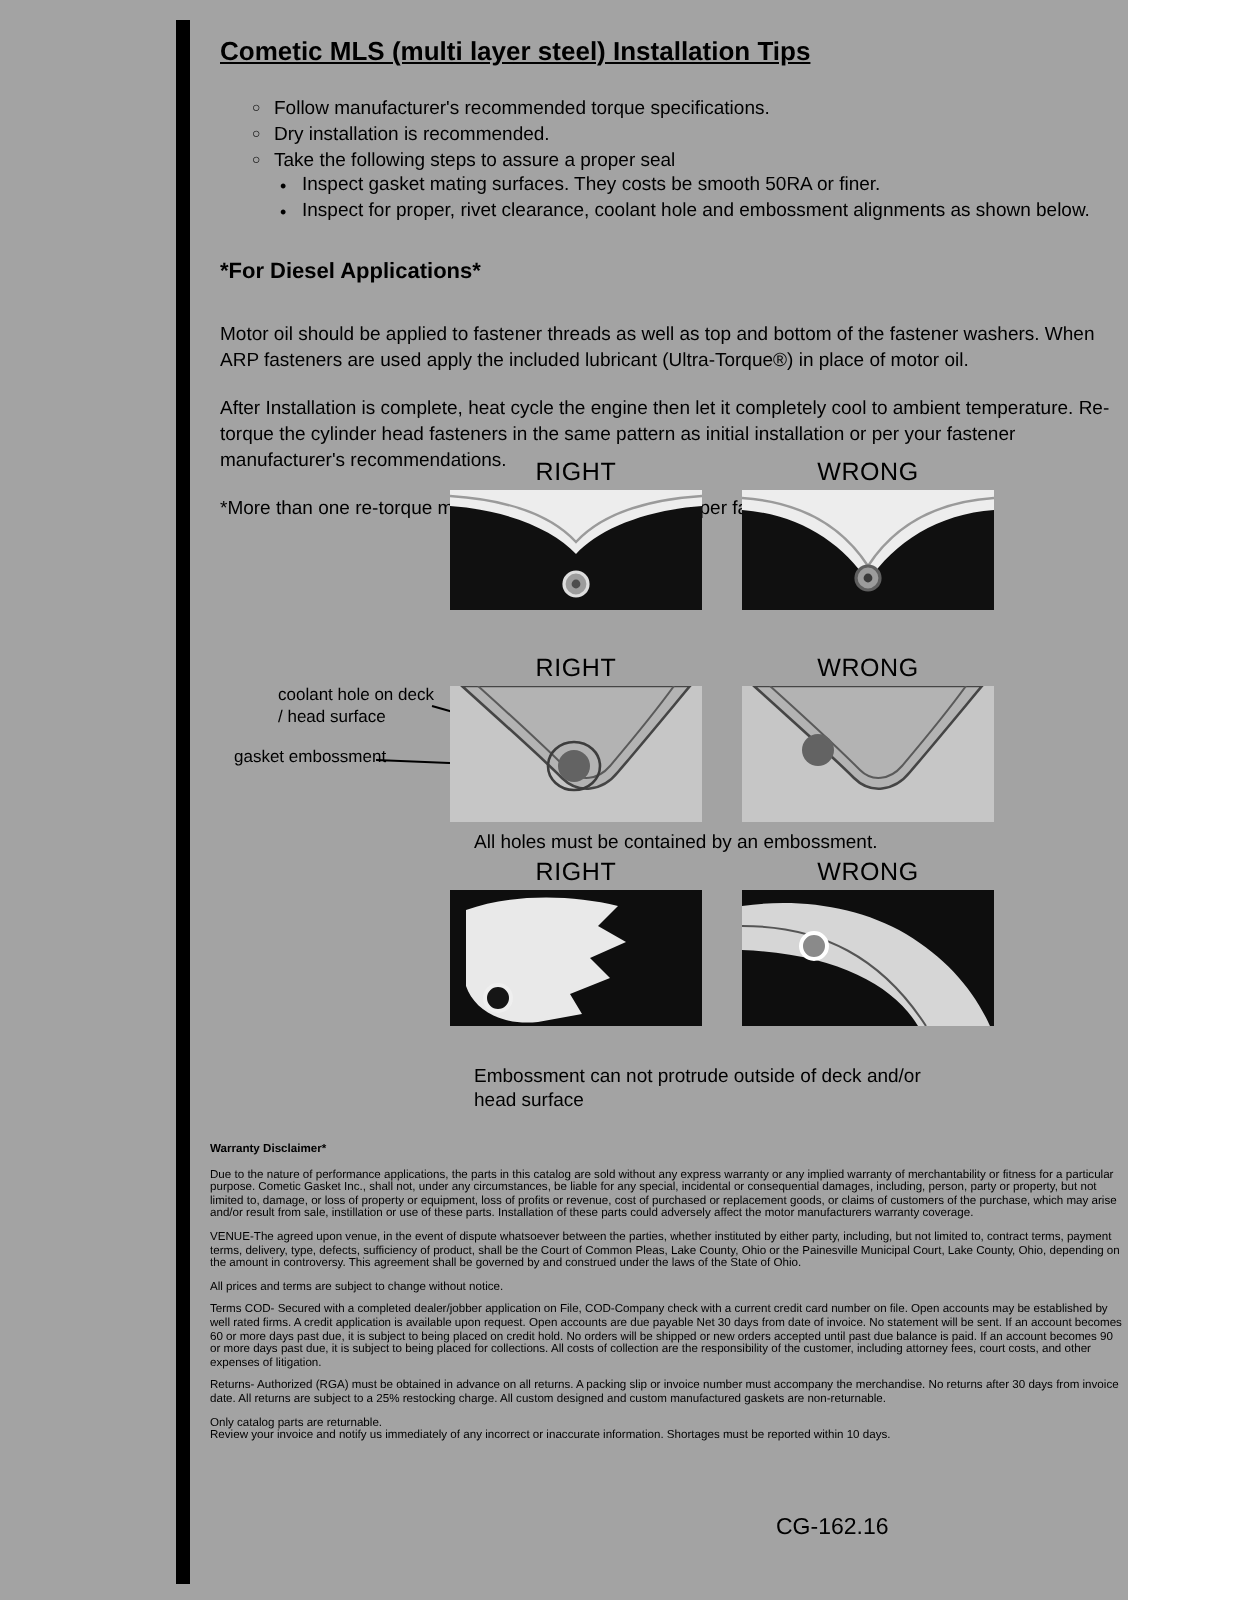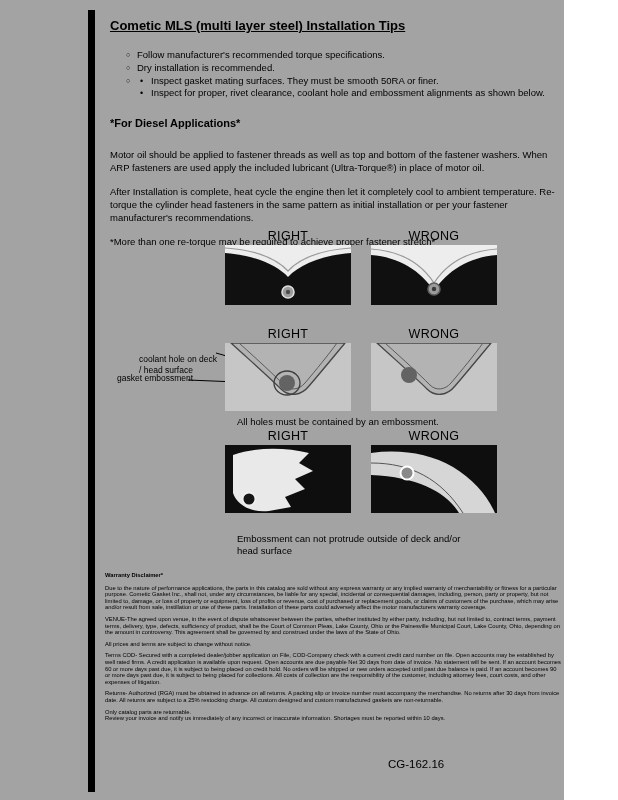--- a/index.html
+++ b/index.html
@@ -18,42 +18,42 @@
   .diesel-h{font-size:11px;font-weight:bold;margin:17px 0 19px 0;}
   p.body{font-size:9.5px;line-height:13px;margin:0 0 11px 0;width:450px;}
   .lab{position:absolute;width:126px;text-align:center;font-size:12.5px;letter-spacing:.3px;}
   .colL{left:225px;} .colR{left:371px;}
   .labr1{top:229px;} .labr2{top:327px;} .labr3{top:429px;}
   .dimg{position:absolute;width:126px;}
   .imgr1{top:245px;height:60px;} .imgr2{top:343px;height:68px;} .imgr3{top:445px;height:68px;}
   .dimg svg{display:block;}
   .cap{position:absolute;left:237px;font-size:9.5px;line-height:12px;}
   .capr1{top:309px;} .capr2{top:416px;} .capr3{top:517px;width:238px;margin-top:16px;}
-  .ann1{position:absolute;left:139px;top:342px;width:80px;font-size:8.5px;line-height:10.5px;margin-top:12px;}
+  .ann1{position:absolute;left:139px;top:342px;width:80px;font-size:8.5px;line-height:10.5px;}
   .ann2{position:absolute;left:117px;top:373px;font-size:8.5px;}
   .leaders{position:absolute;left:100px;top:340px;width:220px;height:60px;}
   .disc{position:absolute;left:105px;top:572px;width:456px;font-size:5.8px;line-height:6.6px;}
   .disc .dh{font-weight:bold;margin:0 0 6px 0;}
   .disc p{margin:0 0 5px 0;}
   .disc p.tight{margin:0;}
   .footer-code{position:absolute;left:388px;top:758px;font-size:11.5px;}
 </style>
 </head>
 <body>
 
 <div class="page">
   <div class="spine"></div>
 
   <div class="content">
     <h1 class="title">Cometic MLS (multi layer steel) Installation Tips</h1>
     <ul class="tips">
       <li><span class="mark">○</span><span>Follow manufacturer's recommended torque specifications.</span></li>
       <li><span class="mark">○</span><span>Dry installation is recommended.</span></li>
-      <li><span class="mark">○</span></li>
-      <li class="sub"><span class="mark">•</span><span>Inspect gasket mating surfaces.  They must be smooth 50RA or finer.</span></li>
+      <li><span class="mark">○</span><span>Take the following steps to assure a proper seal</span></li>
+      <li class="sub"><span class="mark">•</span><span>Inspect gasket mating surfaces.  They costs be smooth 50RA or finer.</span></li>
       <li class="sub"><span class="mark">•</span><span>Inspect for proper, rivet clearance, coolant hole and embossment alignments as shown below.</span></li>
     </ul>
 
     <h2 class="diesel-h">*For Diesel Applications*</h2>
     <p class="body">Motor oil should be applied to fastener threads as well as top and bottom of the fastener washers. When ARP fasteners are used apply the included lubricant (Ultra-Torque®) in place of motor oil.</p>
     <p class="body">After Installation is complete, heat cycle the engine then let it completely cool to ambient temperature. Re-torque the cylinder head fasteners in the same pattern as initial installation or per your fastener manufacturer's recommendations.</p>
     <p class="body">*More than one re-torque may be required to achieve proper fastener stretch*</p>
   </div>
 
   <div class="lab colL labr1">RIGHT</div>

